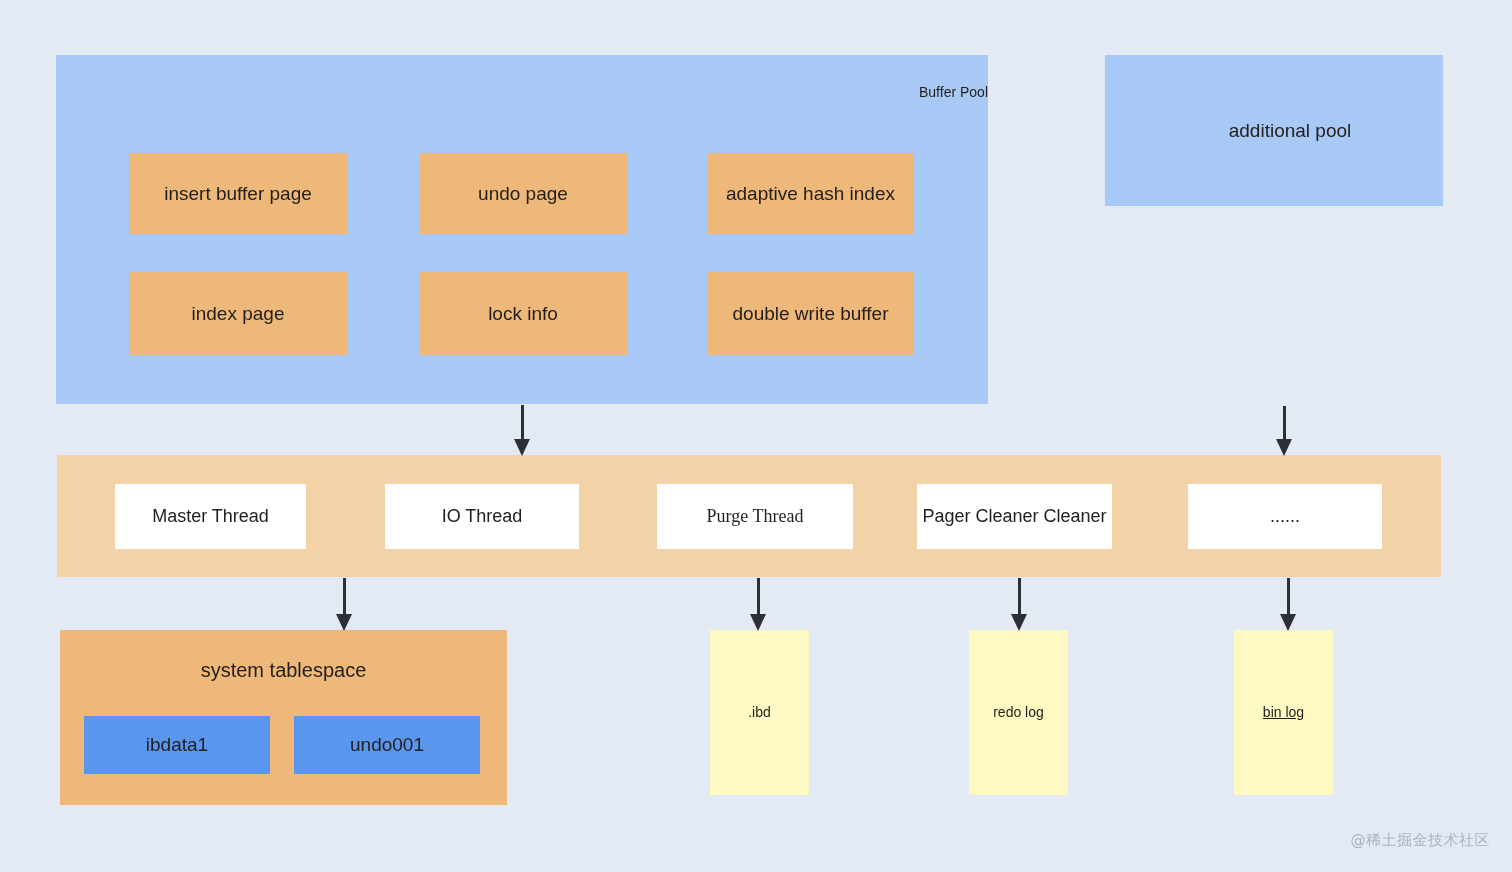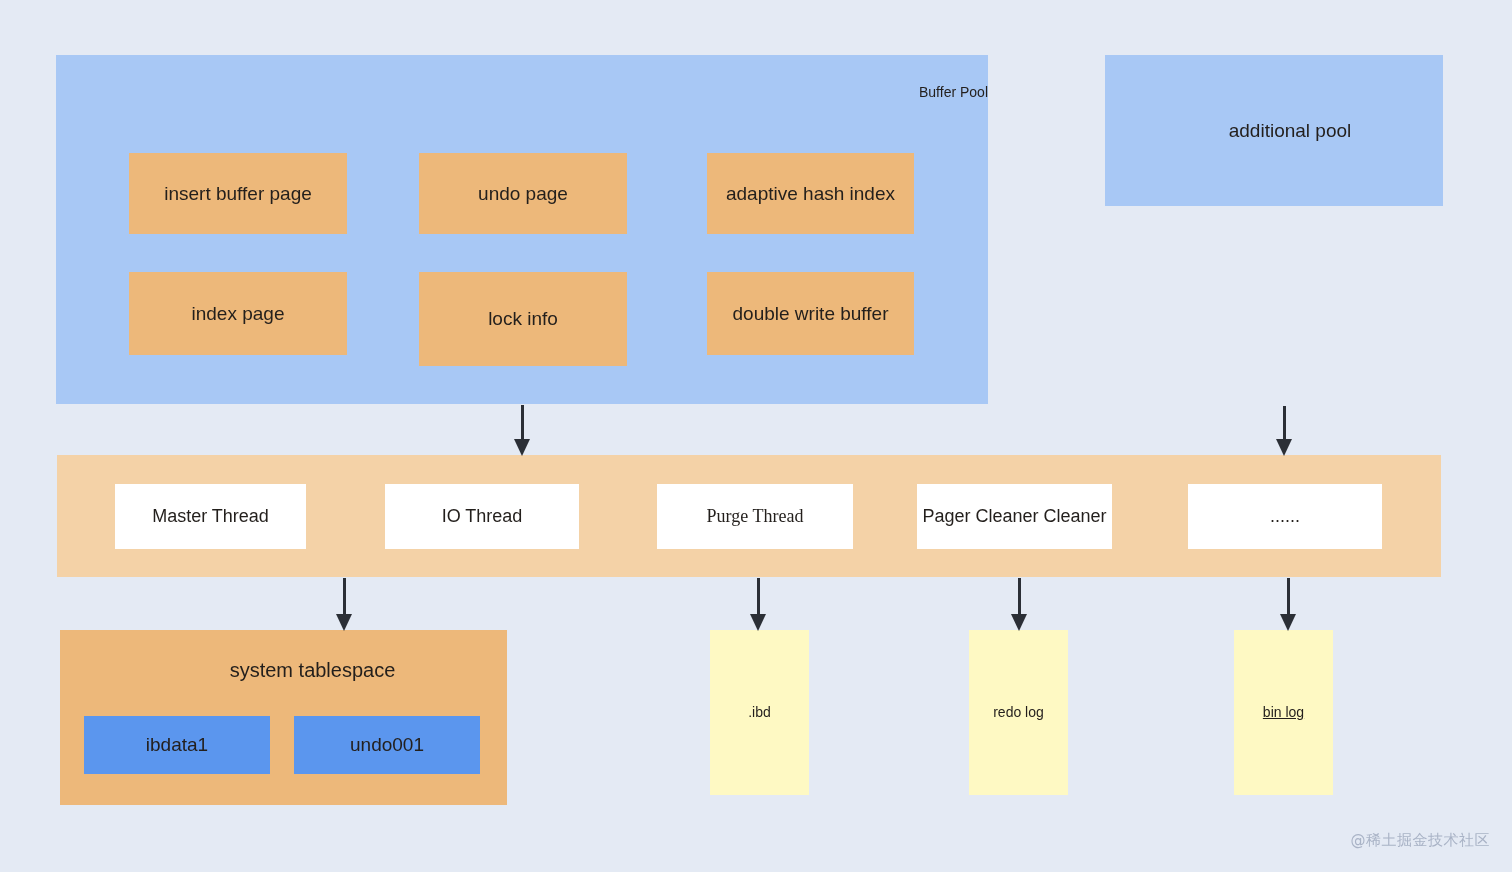--- a/index.html
+++ b/index.html
@@ -99,21 +99,20 @@
     display: block;
   }
   .tablespace-title {
     position: absolute;
     left: 0;
     top: 28px;
     width: 447px;
     text-align: center;
     font-size: 20px;
     color: #231f1c;
-    padding-left: 29px;
   }
   .file-cell {
     background: #5b96ee;
     font-size: 19px;
     top: 716px;
     height: 58px;
   }
   .storage-cell {
     background: #fef9c3;
     font-size: 14px;
@@ -159,21 +158,21 @@
 
 <div id="canvas">
 
   <div class="box pool-container">
     <div class="pool-title">Buffer Pool</div>
     <div id="pool-pages">
         <div class="box page-cell" style="left: 73px; top: 98px; width: 218px; height: 81px;">insert buffer page</div>
         <div class="box page-cell" style="left: 363px; top: 98px; width: 208px; height: 81px;">undo page</div>
         <div class="box page-cell" style="left: 651px; top: 98px; width: 207px; height: 81px;">adaptive hash index</div>
         <div class="box page-cell" style="left: 73px; top: 217px; width: 218px; height: 83px;">index page</div>
-        <div class="box page-cell" style="left: 363px; top: 217px; width: 208px; height: 94px;">lock info</div>
+        <div class="box page-cell" style="left: 363px; top: 217px; width: 208px; height: 83px;">lock info</div>
         <div class="box page-cell" style="left: 651px; top: 217px; width: 207px; height: 83px;">double write buffer</div>
       </div>
   </div>
 
   <div class="box additional-pool">additional pool</div>
 
   <div class="box thread-bar"></div>
   <div id="thread-cells">
       <div class="box thread-cell" style="left: 115px; width: 191px;">Master Thread</div>
       <div class="box thread-cell" style="left: 385px; width: 194px;">IO Thread</div>

